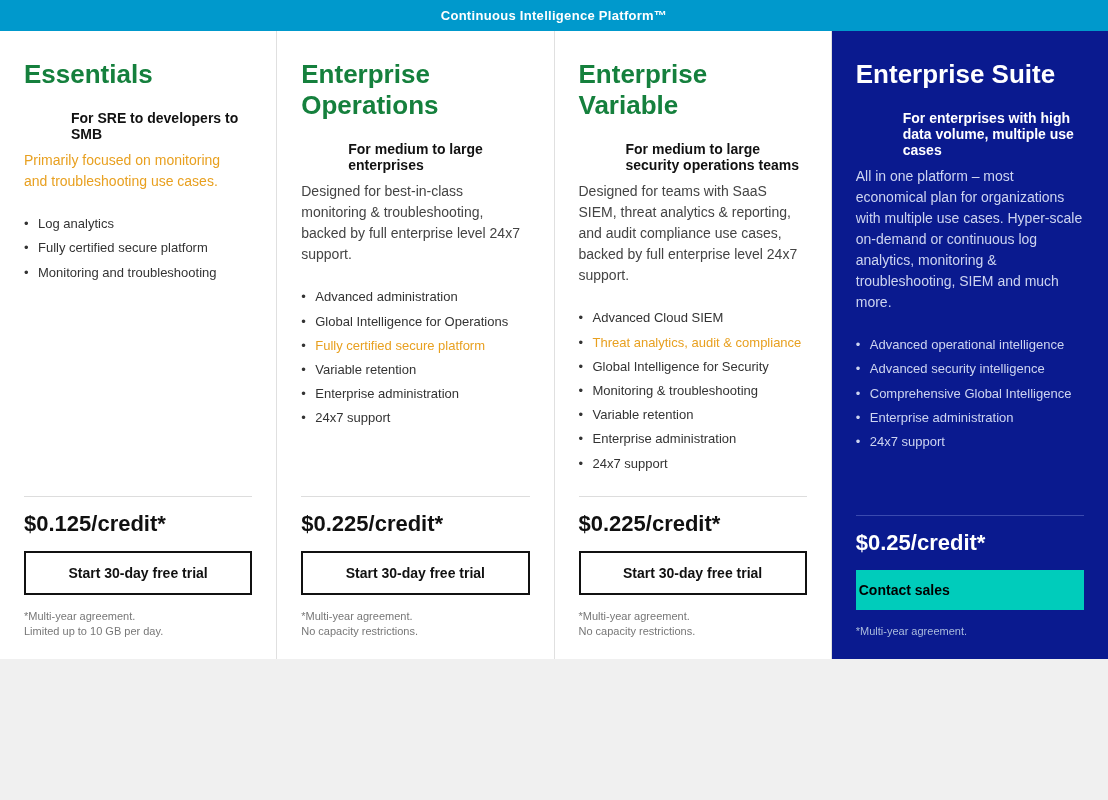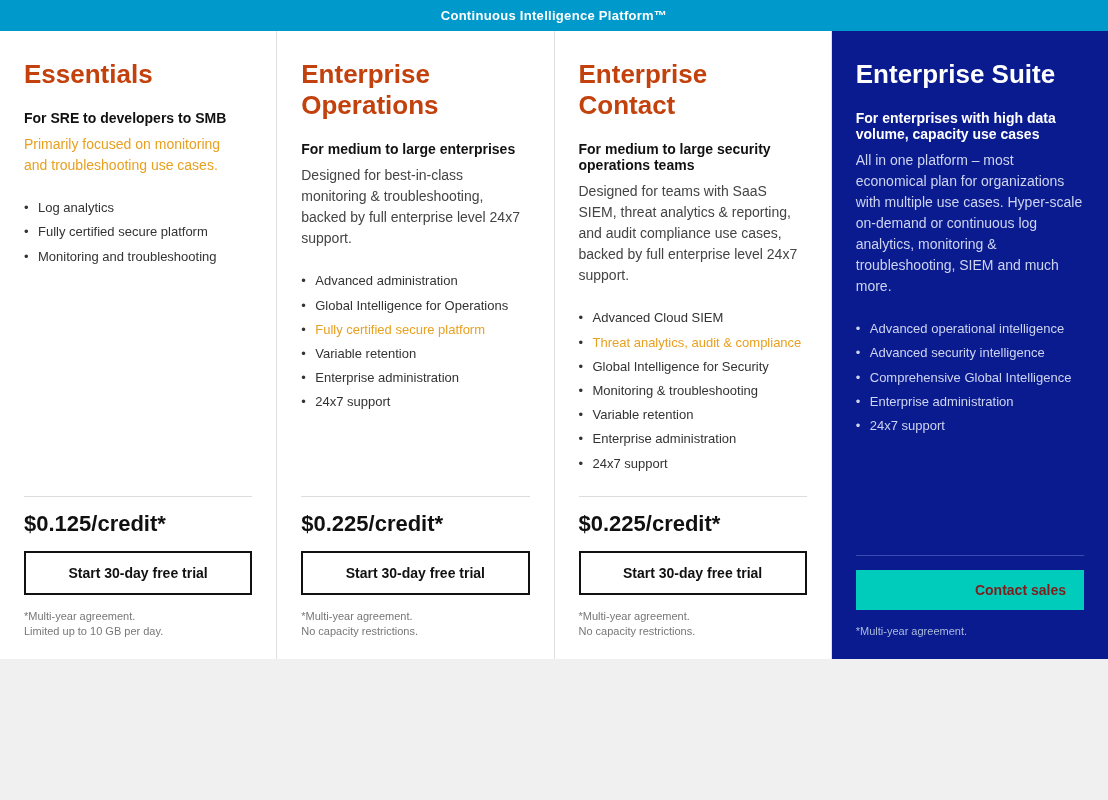--- a/index.html
+++ b/index.html
@@ -38,32 +38,33 @@
       background: #fff;
     }
     .plan-col:last-child {
       border-right: none;
       background: #0a1a8f;
       color: #fff;
     }
     .plan-title {
       font-size: 26px;
       font-weight: bold;
-      color: #c2410c;
+      color: #15803d;
       margin-bottom: 20px;
       line-height: 1.2;
     }
     .plan-col:last-child .plan-title {
       color: #fff;
     }
     .plan-subtitle {
       font-size: 14px;
       font-weight: bold;
       color: #111;
       margin-bottom: 8px;
+      margin-left: 47px;
     }
     .plan-col:last-child .plan-subtitle {
       color: #fff;
     }
     .plan-desc {
       font-size: 14px;
       color: #444;
       line-height: 1.5;
       margin-bottom: 20px;
     }
@@ -124,28 +125,28 @@
       color: #111;
       font-size: 14px;
       font-weight: bold;
       cursor: pointer;
       text-align: center;
       margin-bottom: 14px;
     }
     .contact-btn {
       display: block;
       width: 100%;
-      padding: 12px 18px;
+      padding: 12px 3px;
       border: none;
       background: #00ccbb;
-      color: #7f1d1d;
+      color: #000000;
       font-size: 14px;
       font-weight: bold;
       cursor: pointer;
-      text-align: right;
+      text-align: left;
       margin-bottom: 14px;
     }
     .footnote {
       font-size: 11px;
       color: #777;
       line-height: 1.4;
     }
     .plan-col:last-child .footnote {
       color: #aabbdd;
     }
@@ -187,46 +188,47 @@
           <li>Variable retention</li>
           <li>Enterprise administration</li>
           <li>24x7 support</li>
         </ul>
         <hr class="divider">
         <div class="price">$0.225/credit*</div>
         <button class="trial-btn">Start 30-day free trial</button>
         <div class="footnote">*Multi-year agreement.<br>No capacity restrictions.</div>
       </div>
       <div class="plan-col">
-        <div class="plan-title">Enterprise Contact</div>
+        <div class="plan-title">Enterprise Variable</div>
         <div class="plan-subtitle">For medium to large security operations teams</div>
         <div class="plan-desc">Designed for teams with SaaS SIEM, <span class="feat-highlight">threat analytics &amp; reporting, and audit compliance</span> use cases, backed by full enterprise level 24x7 support.</div>
         <ul class="features-list">
           <li>Advanced Cloud SIEM</li>
           <li><span class="feat-highlight">Threat analytics, audit &amp; compliance</span></li>
           <li>Global Intelligence for Security</li>
           <li>Monitoring &amp; troubleshooting</li>
           <li>Variable retention</li>
           <li>Enterprise administration</li>
           <li>24x7 support</li>
         </ul>
         <hr class="divider">
         <div class="price">$0.225/credit*</div>
         <button class="trial-btn">Start 30-day free trial</button>
         <div class="footnote">*Multi-year agreement.<br>No capacity restrictions.</div>
       </div>
       <div class="plan-col">
         <div class="plan-title">Enterprise Suite</div>
-        <div class="plan-subtitle">For enterprises with high data volume, capacity use cases</div>
+        <div class="plan-subtitle">For enterprises with high data volume, multiple use cases</div>
         <div class="plan-desc">All in one platform – most economical plan for organizations with multiple use cases. Hyper-scale on-demand or continuous log analytics, monitoring &amp; troubleshooting, SIEM and much more.</div>
         <ul class="features-list">
           <li>Advanced operational intelligence</li>
           <li>Advanced security intelligence</li>
           <li>Comprehensive Global Intelligence</li>
           <li>Enterprise administration</li>
           <li>24x7 support</li>
         </ul>
         <hr class="divider">
+        <div class="price">$0.25/credit*</div>
         <button class="contact-btn">Contact sales</button>
         <div class="footnote">*Multi-year agreement.</div>
       </div>
     </div>
 </div>
 
 </body></html>

